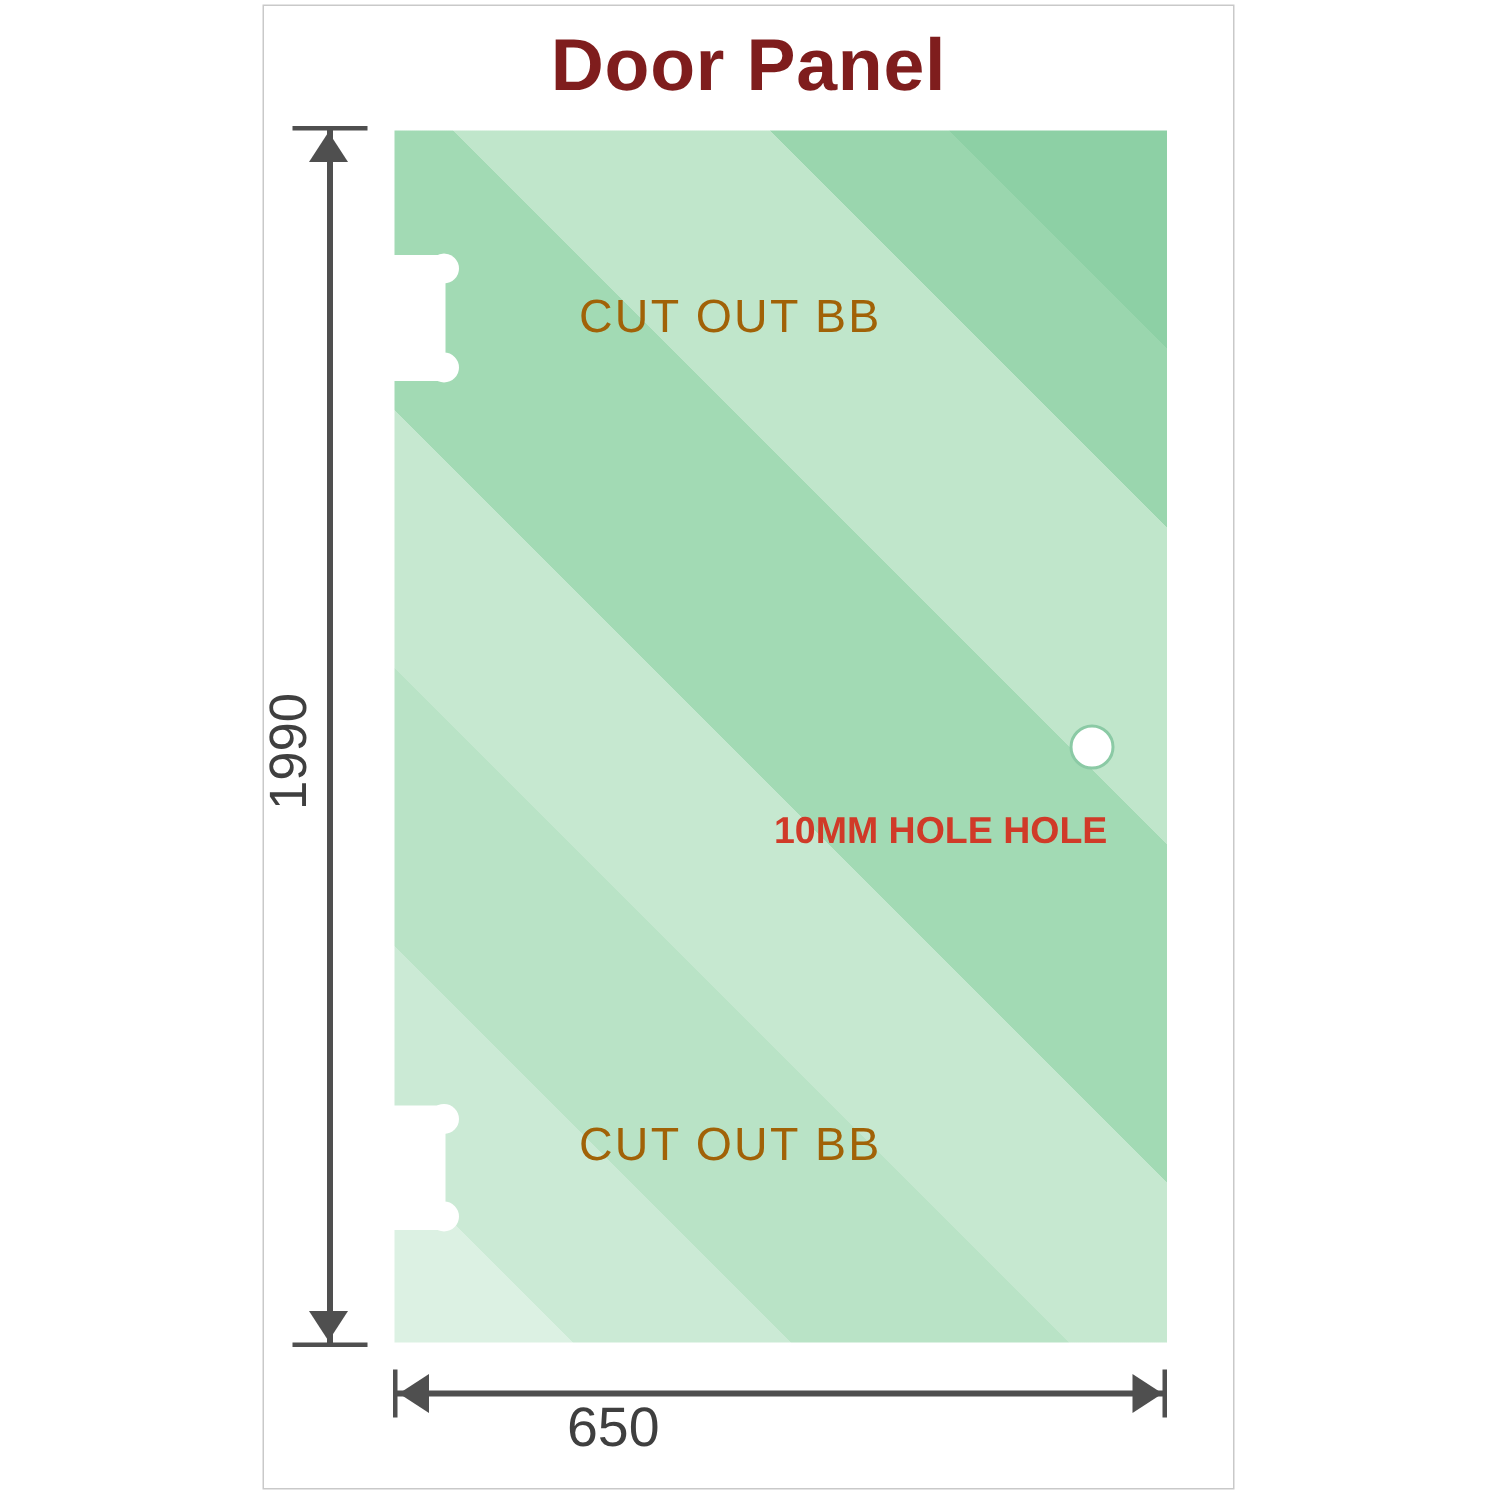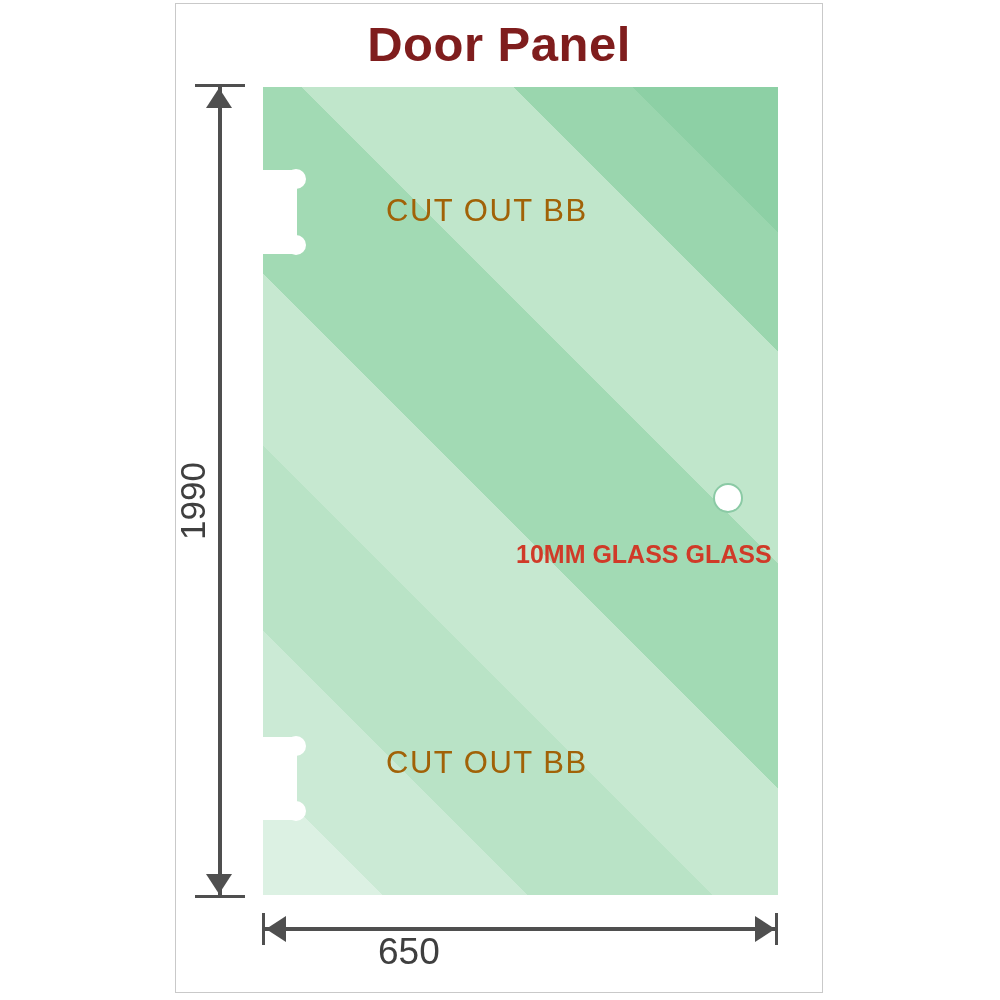--- a/index.html
+++ b/index.html
@@ -98,21 +98,21 @@
   <div class="cutout-label top">CUT OUT BB</div>
 
   <div>
     <div class="notch-rect" style="top:737px;height:83px;"></div>
     <div class="notch-bump" style="top:736px;"></div>
     <div class="notch-bump" style="top:801px;"></div>
   </div>
   <div class="cutout-label bottom">CUT OUT BB</div>
 
   <div class="hole"></div>
-  <div class="hole-label">10MM GLASS GLASS</div>
+  <div class="hole-label">10MM HOLE HOLE</div>
 
   <div>
     <div class="dim v-cap top"></div>
     <div class="dim v-shaft"></div>
     <div class="tri up"></div>
     <div class="tri down"></div>
     <div class="dim v-cap bottom"></div>
     <div class="dim-value height-value">1990</div>
   </div>
 

